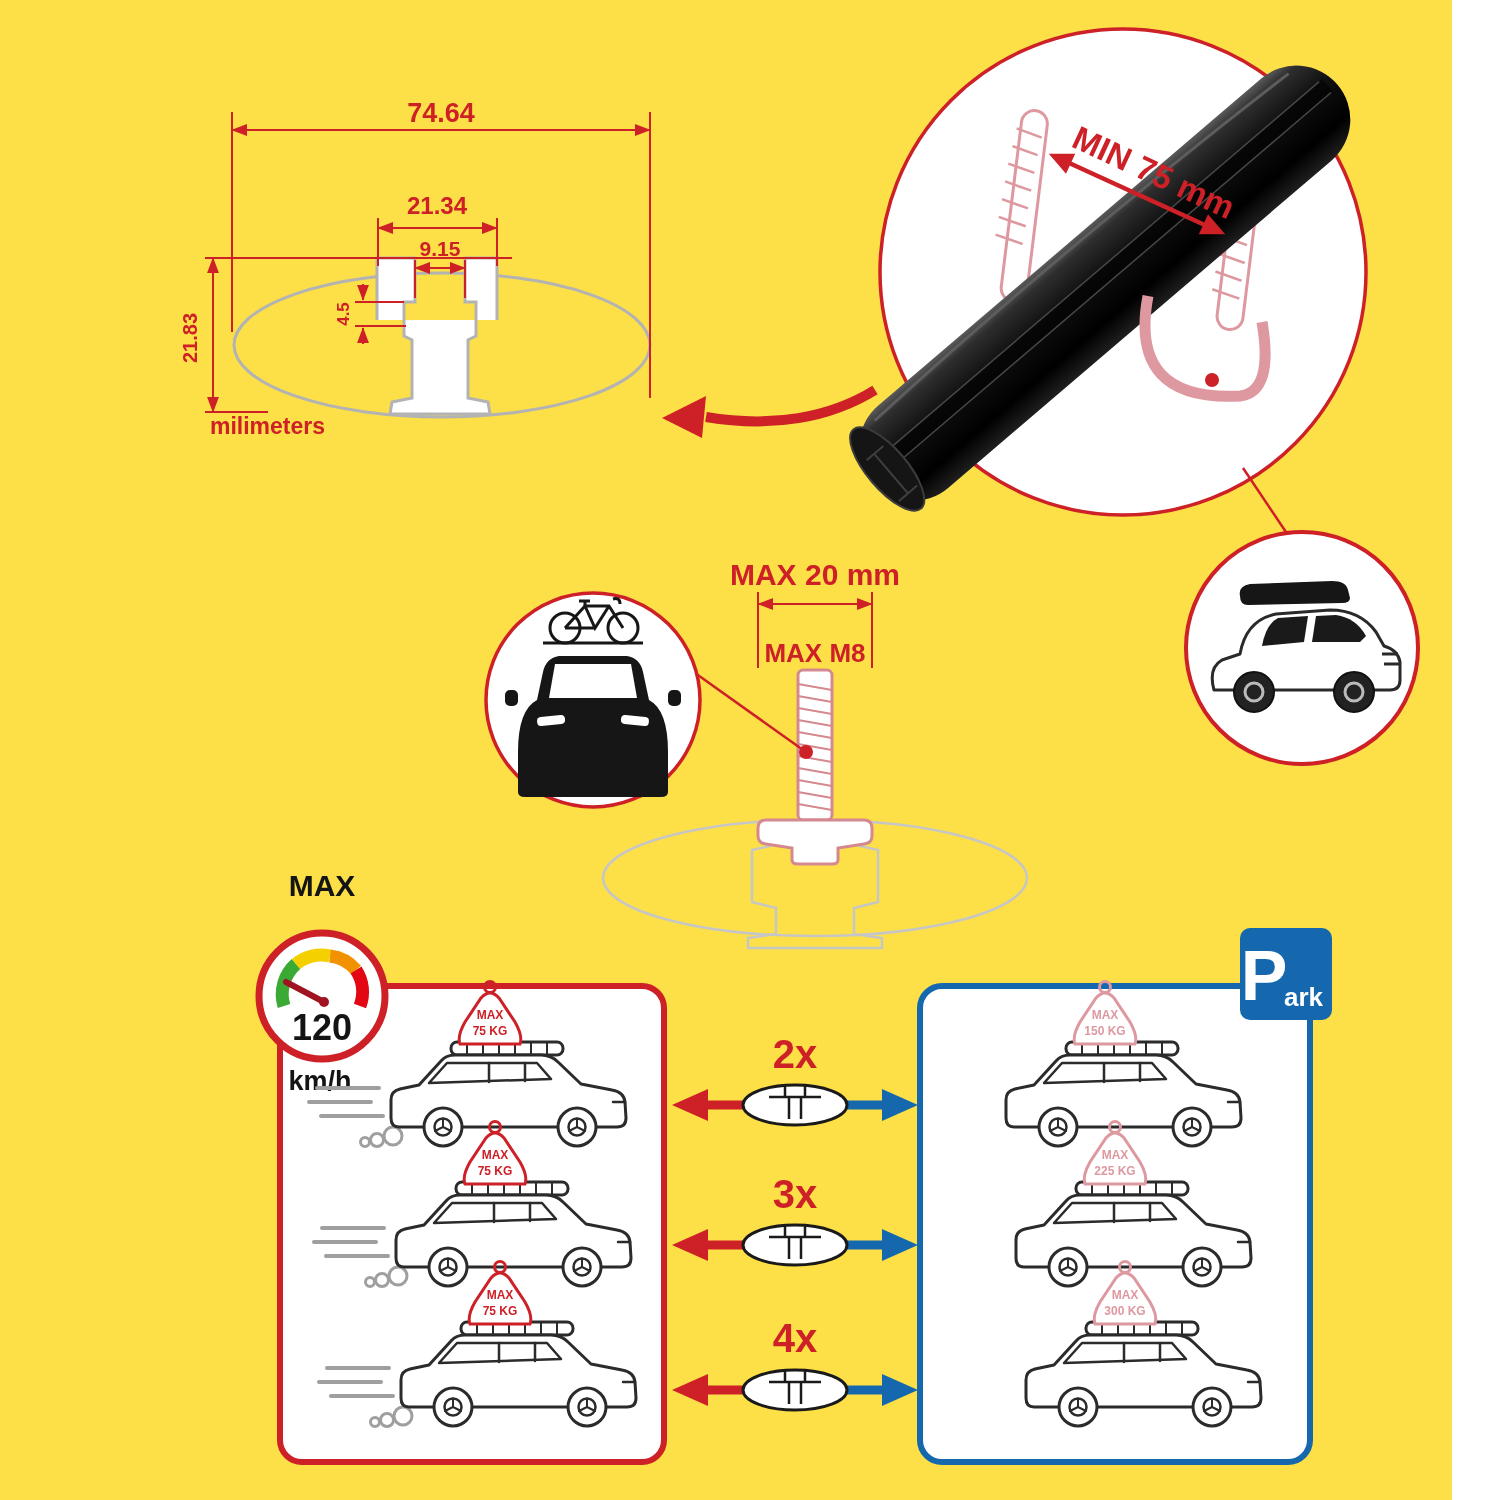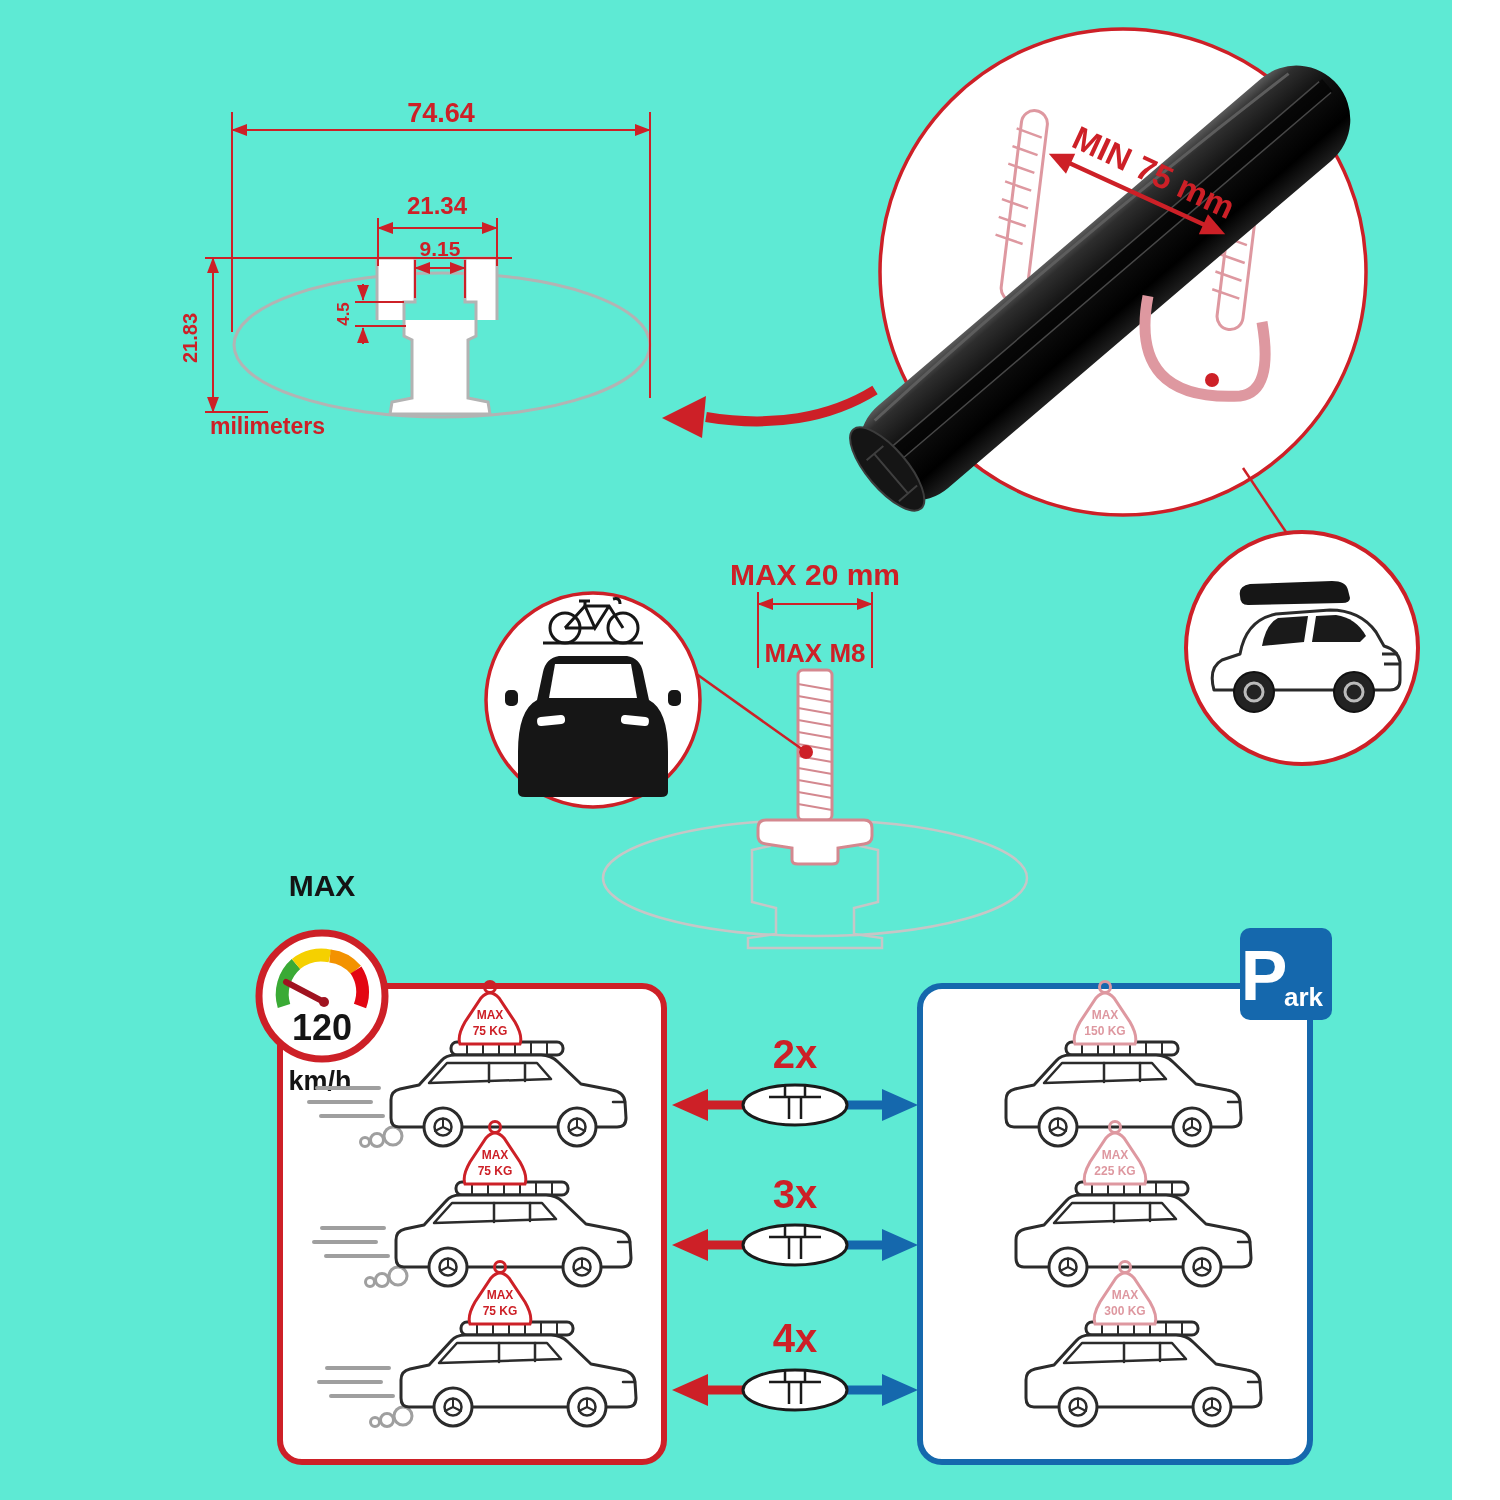--- a/index.html
+++ b/index.html
@@ -1,16 +1,16 @@
 <!DOCTYPE html>
 <html><head>
 <meta charset="utf-8">
 <style>
   html,body{margin:0;padding:0;background:#fff}
-  .canvas{position:relative;width:1452px;height:1500px;background:#5eead4;overflow:hidden}
+  .canvas{position:relative;width:1452px;height:1500px;background:#fde047;overflow:hidden}
   svg{position:absolute;left:0;top:0}
   text{font-family:"Liberation Sans", sans-serif}
   .t-red{fill:#cd2027;font-weight:bold}
   .t-pink{fill:#de98a0;font-weight:bold}
   .t-black{fill:#141414;font-weight:bold}
   .t-white{fill:#ffffff;font-weight:bold}
   .dim{stroke:#cd2027;stroke-width:2;fill:none}
   .gray{stroke:#b3b3b3;stroke-width:3;fill:none}
   .ltgray{stroke:#c6c6c6;stroke-width:2.5;fill:none}
   .pinkline{stroke:#de98a0;fill:#fff;stroke-width:3}

